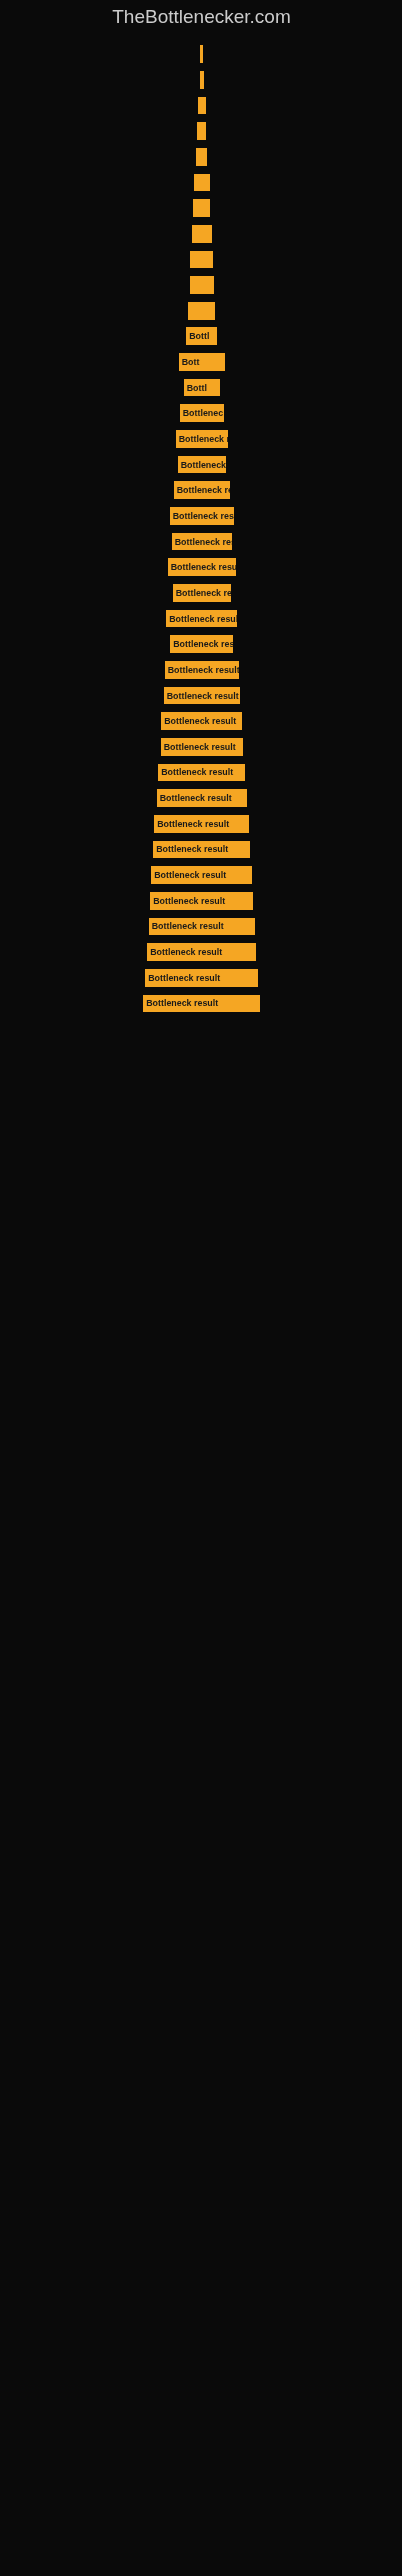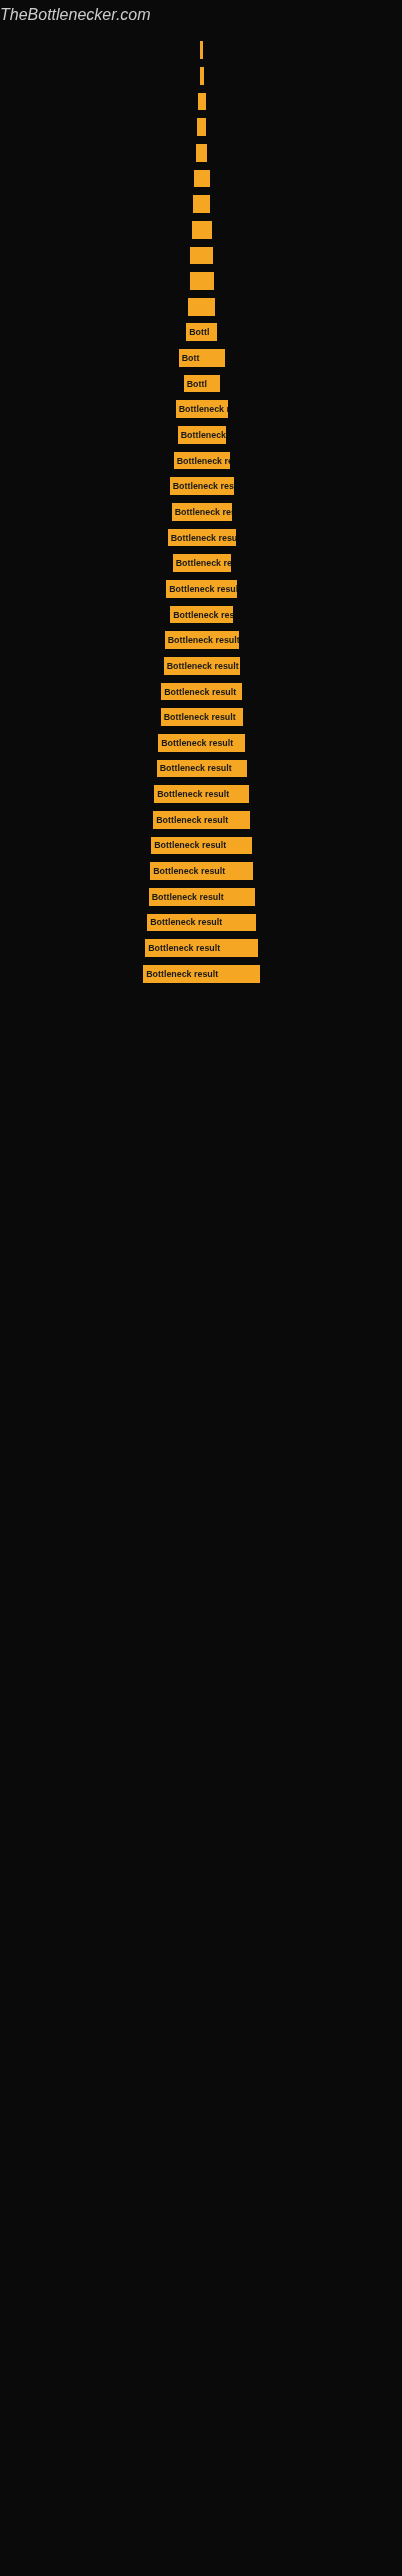--- a/index.html
+++ b/index.html
@@ -11,25 +11,24 @@
     body {
       background-color: #0a0a0a;
       width: 403px;
       min-height: 2576px;
       font-family: Arial, sans-serif;
       position: relative;
     }
 
     .site-title {
       color: #cccccc;
-      font-size: 16px;
-      text-align: left;
+      font-size: 19px;
+      text-align: center;
       padding: 6.4px 0 9.7px 0;
       font-weight: normal;
-      font-style: italic;
     }
 
     .bar-row {
       display: flex;
       align-items: center;
       margin-bottom: 1.6px;
       padding: 3.2px 0;
       justify-content: center;
     }
 
@@ -92,20 +91,23 @@
     <div class="bar-row">
       <div class="bar" style="width: 31px;">Bottl</div>
     </div>
     <div class="bar-row">
       <div class="bar" style="width: 46px;">Bott</div>
     </div>
     <div class="bar-row">
       <div class="bar" style="width: 36px;">Bottl</div>
     </div>
     <div class="bar-row">
+      <div class="bar" style="width: 44px;">Bottlenec</div>
+    </div>
+    <div class="bar-row">
       <div class="bar" style="width: 52px;">Bottleneck res</div>
     </div>
     <div class="bar-row">
       <div class="bar" style="width: 48px;">Bottleneck</div>
     </div>
     <div class="bar-row">
       <div class="bar" style="width: 56px;">Bottleneck resu</div>
     </div>
     <div class="bar-row">
       <div class="bar" style="width: 64px;">Bottleneck result</div>

